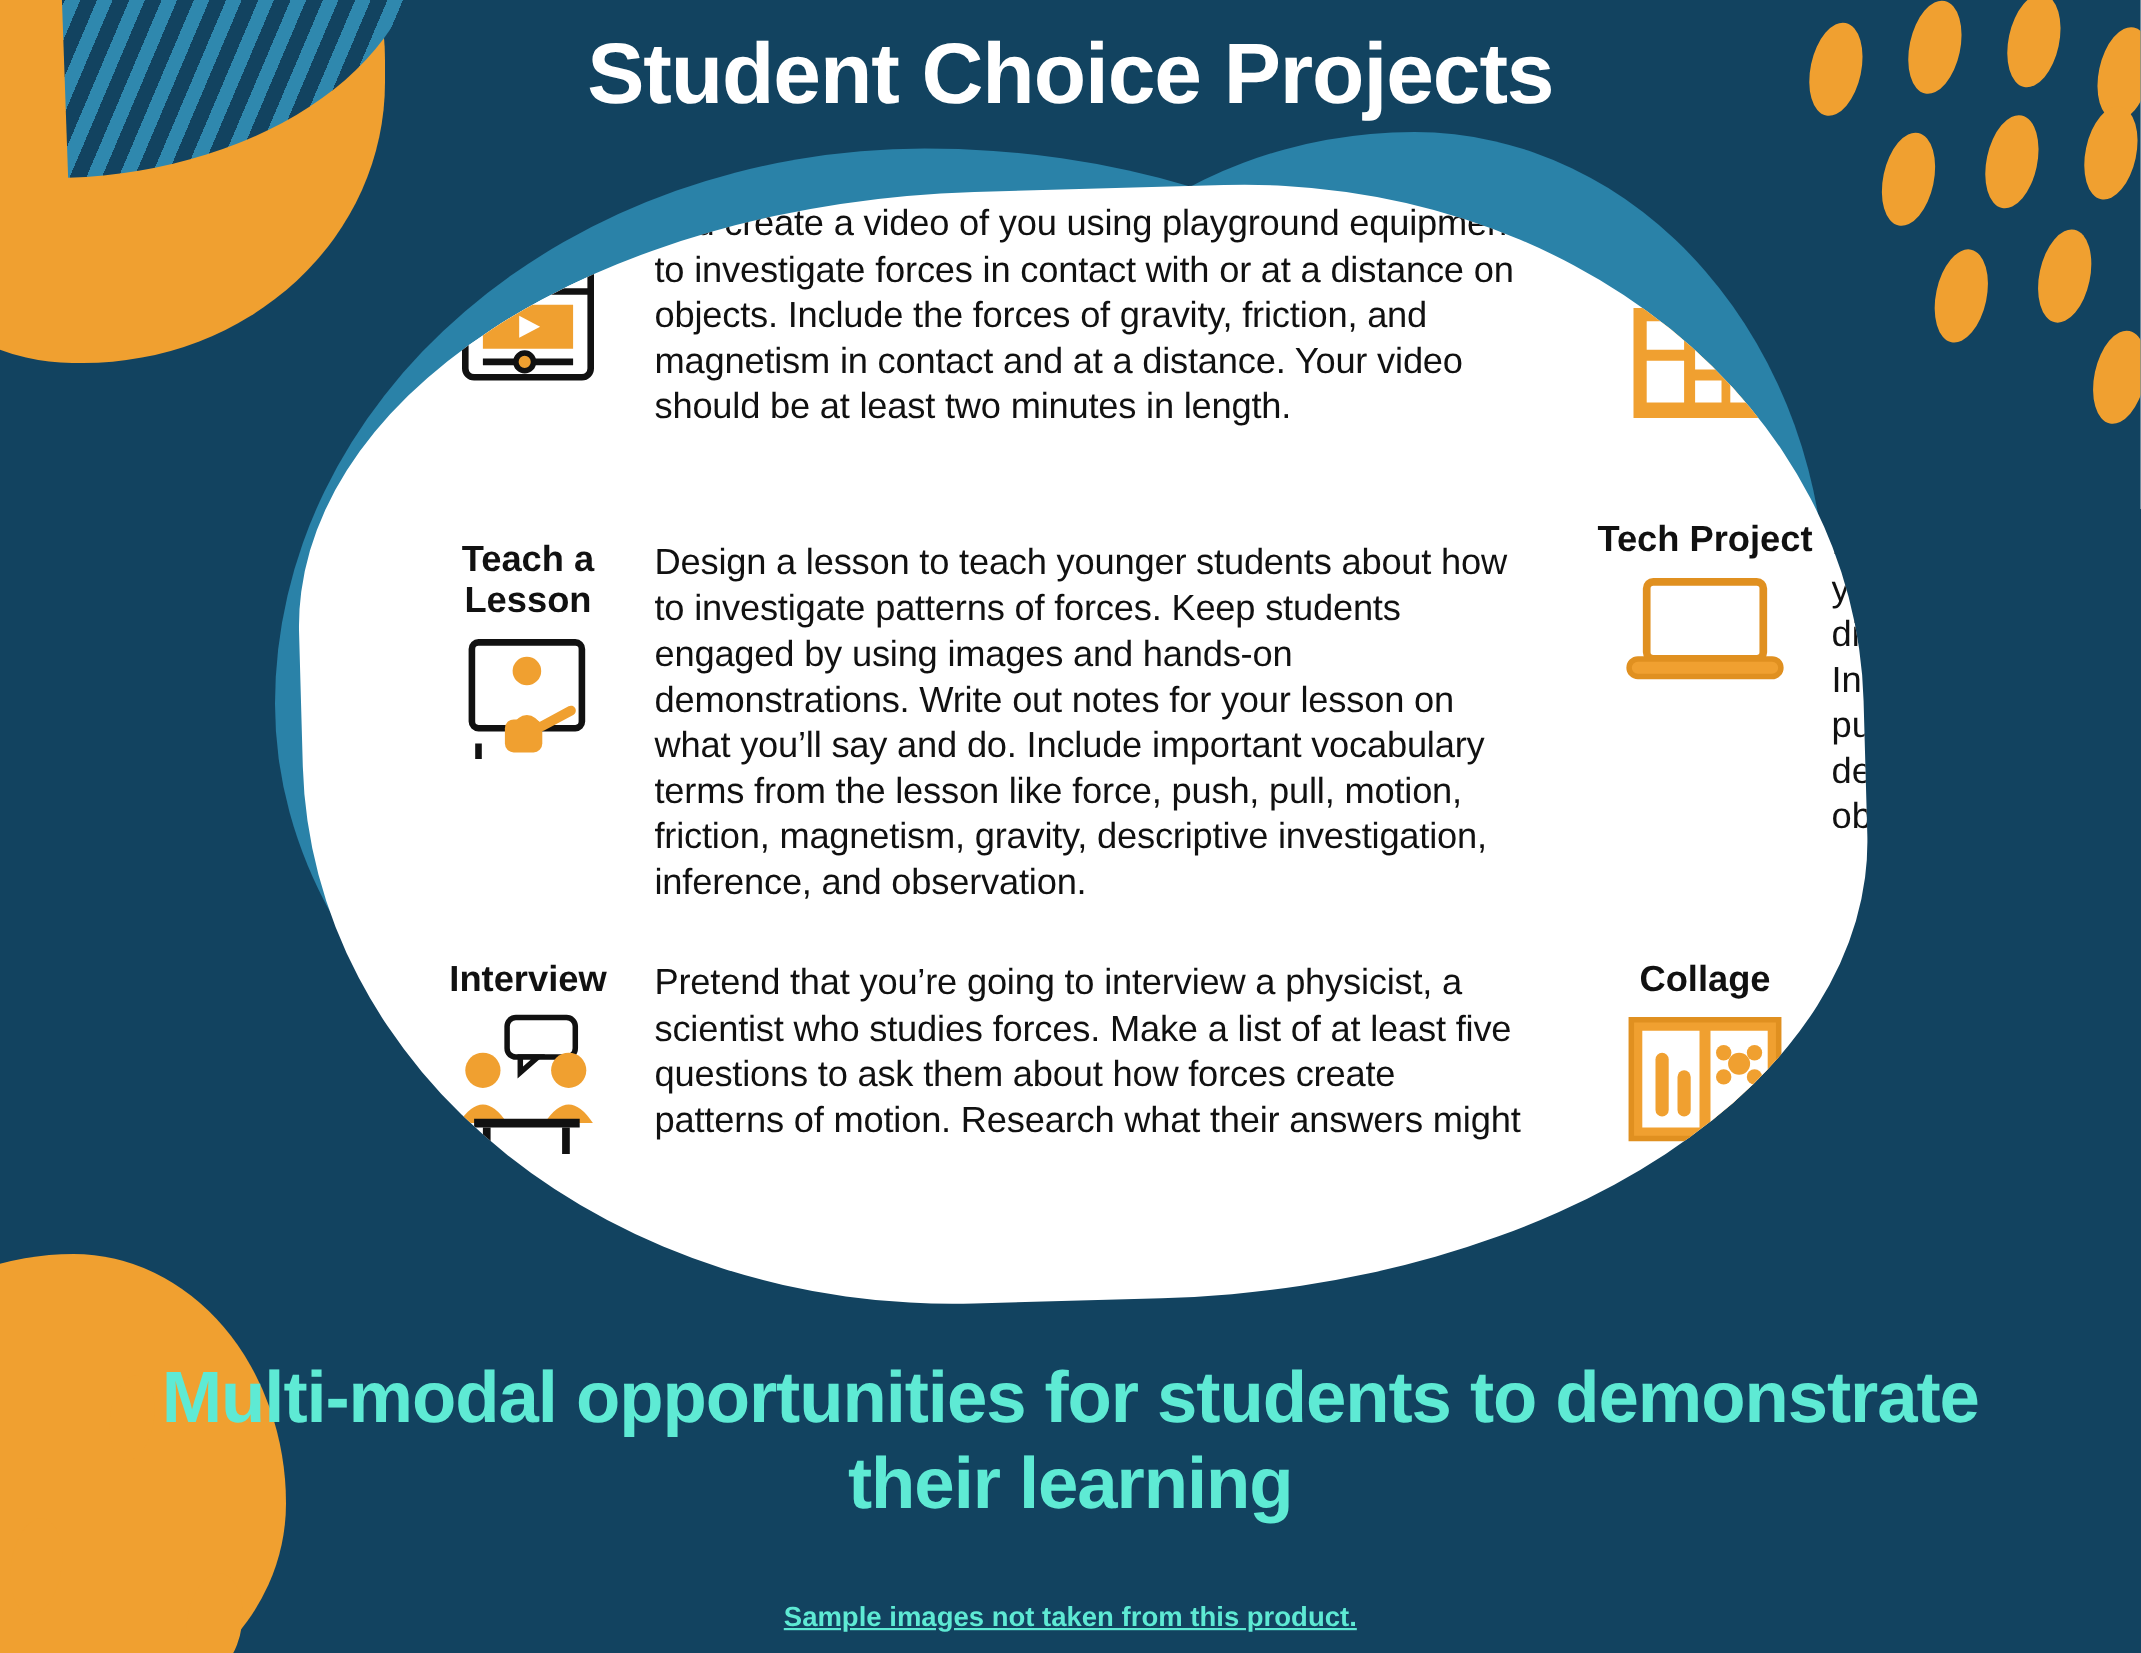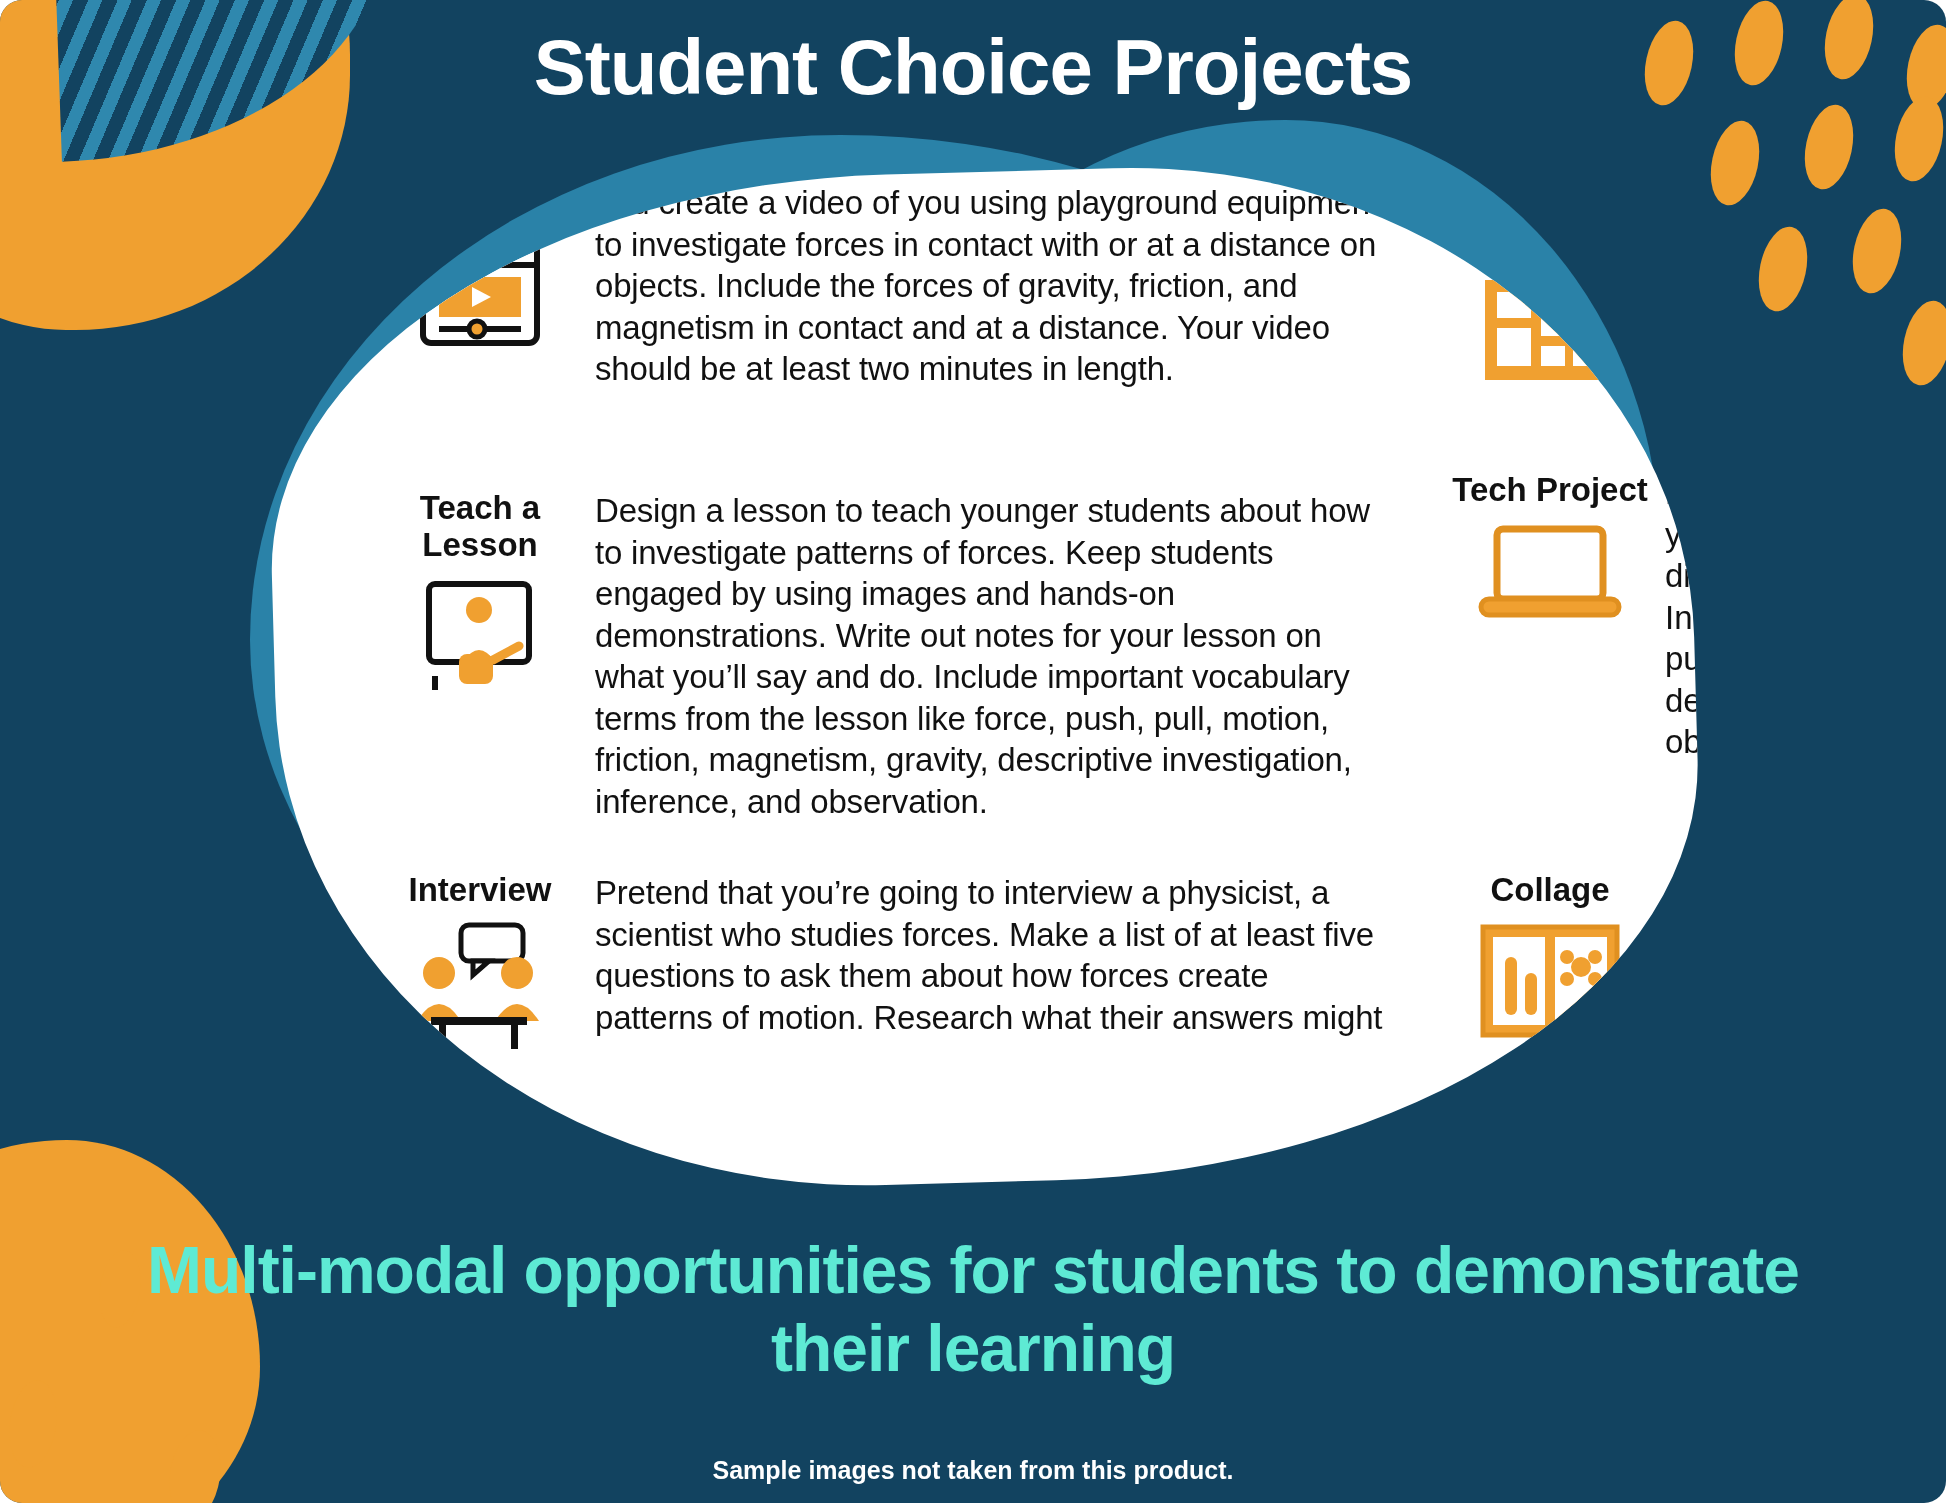--- a/index.html
+++ b/index.html
@@ -7,21 +7,20 @@
     margin: 0; padding: 0;
     width: 1946px; height: 1503px;
     overflow: hidden;
     font-family: "Liberation Sans", sans-serif;
   }
   .poster {
     position: relative;
     width: 1946px; height: 1503px;
     background: #124360;
     overflow: hidden;
-    border-radius: 22px;
   }
 
   
   .deco { position: absolute; pointer-events: none; }
 
   
   .blob-orange-tl {
     left: -150px; top: -190px;
     width: 500px; height: 520px;
     background: #F0A030;
@@ -82,23 +81,24 @@
     color: #5eead4;
     font-size: 66px;
     font-weight: bold;
     line-height: 1.18;
     letter-spacing: -1px;
   }
   .footnote {
     position: absolute;
     left: 0; right: 0; bottom: 18px;
     text-align: center;
-    color: #ffffff;
+    color: #5eead4;
     font-size: 25px;
     font-weight: bold;
+    text-decoration: underline;
   }
 
   
   .card {
     position: absolute;
     left: 275px; top: 172px;
     width: 1420px; height: 1010px;
     background: #FFFFFF;
     border-radius: 44% 40% 46% 42% / 38% 48% 40% 50%;
     overflow: hidden;

